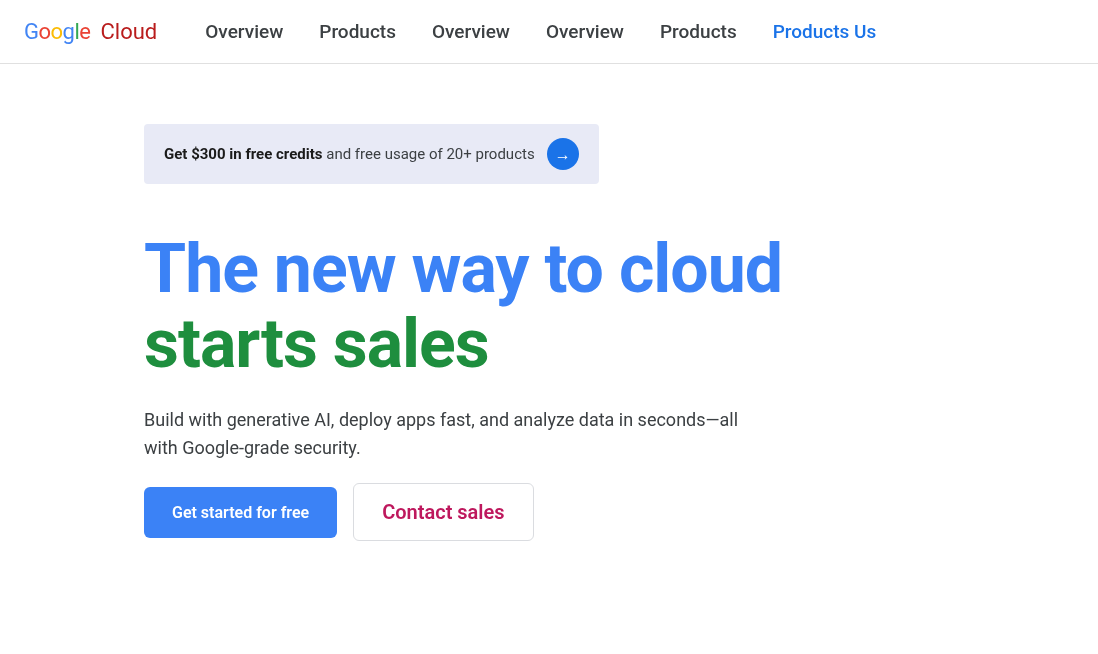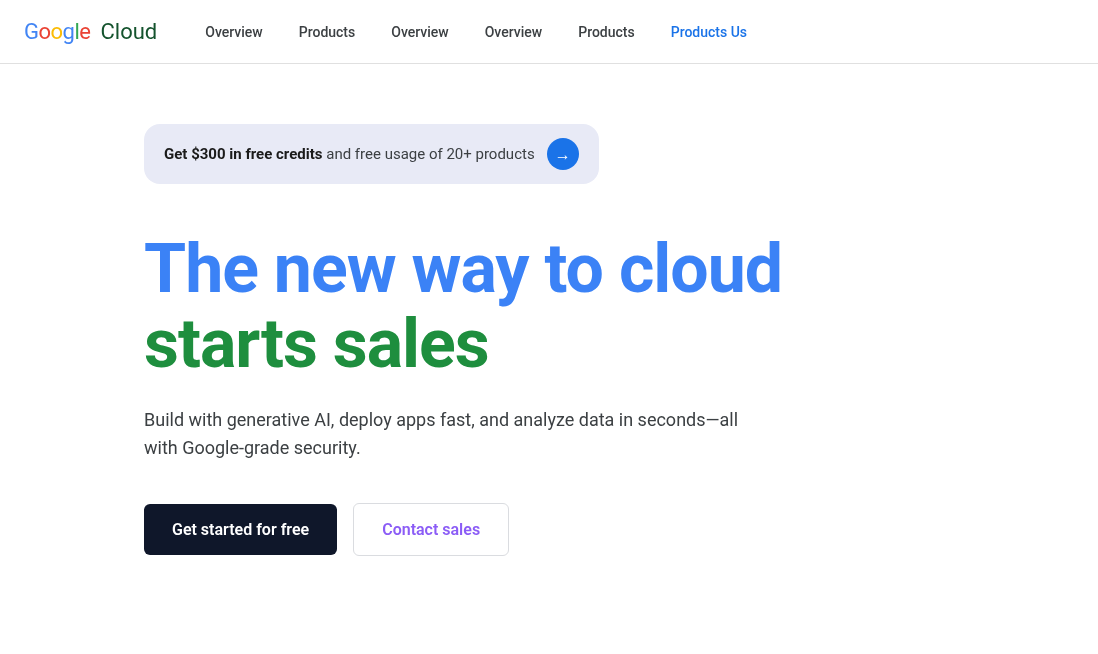--- a/index.html
+++ b/index.html
@@ -43,38 +43,38 @@
       letter-spacing: -0.5px;
     }
 
     .g-blue { color: #4285F4; }
     .g-red { color: #EA4335; }
     .g-yellow { color: #FBBC05; }
     .g-green { color: #34A853; }
 
     .cloud-text {
       font-size: 22px;
-      color: #14532d;
+      color: #b91c1c;
       font-weight: 400;
       margin-left: 2px;
     }
 
     nav {
       display: flex;
       align-items: center;
       gap: 4px;
       flex: 1;
     }
 
     .nav-item {
       padding: 0 16px;
       height: 55px;
       display: flex;
       align-items: center;
-      font-size: 14px;
+      font-size: 19px;
       color: #3c4043;
       cursor: pointer;
       text-decoration: none;
       font-weight: 500;
       white-space: nowrap;
     }
 
     .nav-item.contact-us {
       color: #1a73e8;
       font-weight: 500;
@@ -85,21 +85,21 @@
       padding: 60px 144px 40px 144px;
       max-width: 1098px;
     }
 
     
     .promo-banner {
       display: inline-flex;
       align-items: center;
       gap: 12px;
       background: #e8eaf6;
-      border-radius: 16px;
+      border-radius: 4px;
       padding: 14px 20px;
       margin-bottom: 48px;
       cursor: pointer;
     }
 
     .promo-text {
       font-size: 15px;
       color: #3c4043;
     }
 
@@ -140,50 +140,50 @@
       color: #1e8e3e;
       line-height: 1.1;
       letter-spacing: -1px;
     }
 
     .hero-description {
       font-size: 18px;
       color: #3c4043;
       line-height: 1.6;
       max-width: 600px;
-      margin-bottom: 40px;
+      margin-bottom: 20px;
     }
 
     
     .cta-area {
       display: flex;
       gap: 16px;
       align-items: center;
     }
 
     .btn-primary {
-      background: #0f172a;
+      background: #3b82f6;
       color: #fff;
       border: none;
       border-radius: 6px;
       padding: 16px 28px;
       font-size: 16px;
       font-weight: 600;
       cursor: pointer;
       white-space: nowrap;
       font-family: inherit;
     }
 
     .btn-secondary {
       background: #fff;
-      color: #8b5cf6;
+      color: #be185d;
       border: 1px solid #dadce0;
       border-radius: 6px;
       padding: 16px 28px;
-      font-size: 16px;
+      font-size: 20px;
       font-weight: 600;
       cursor: pointer;
       white-space: nowrap;
       font-family: inherit;
     }
   </style>
 </head>
 <body>
 
 <header>

